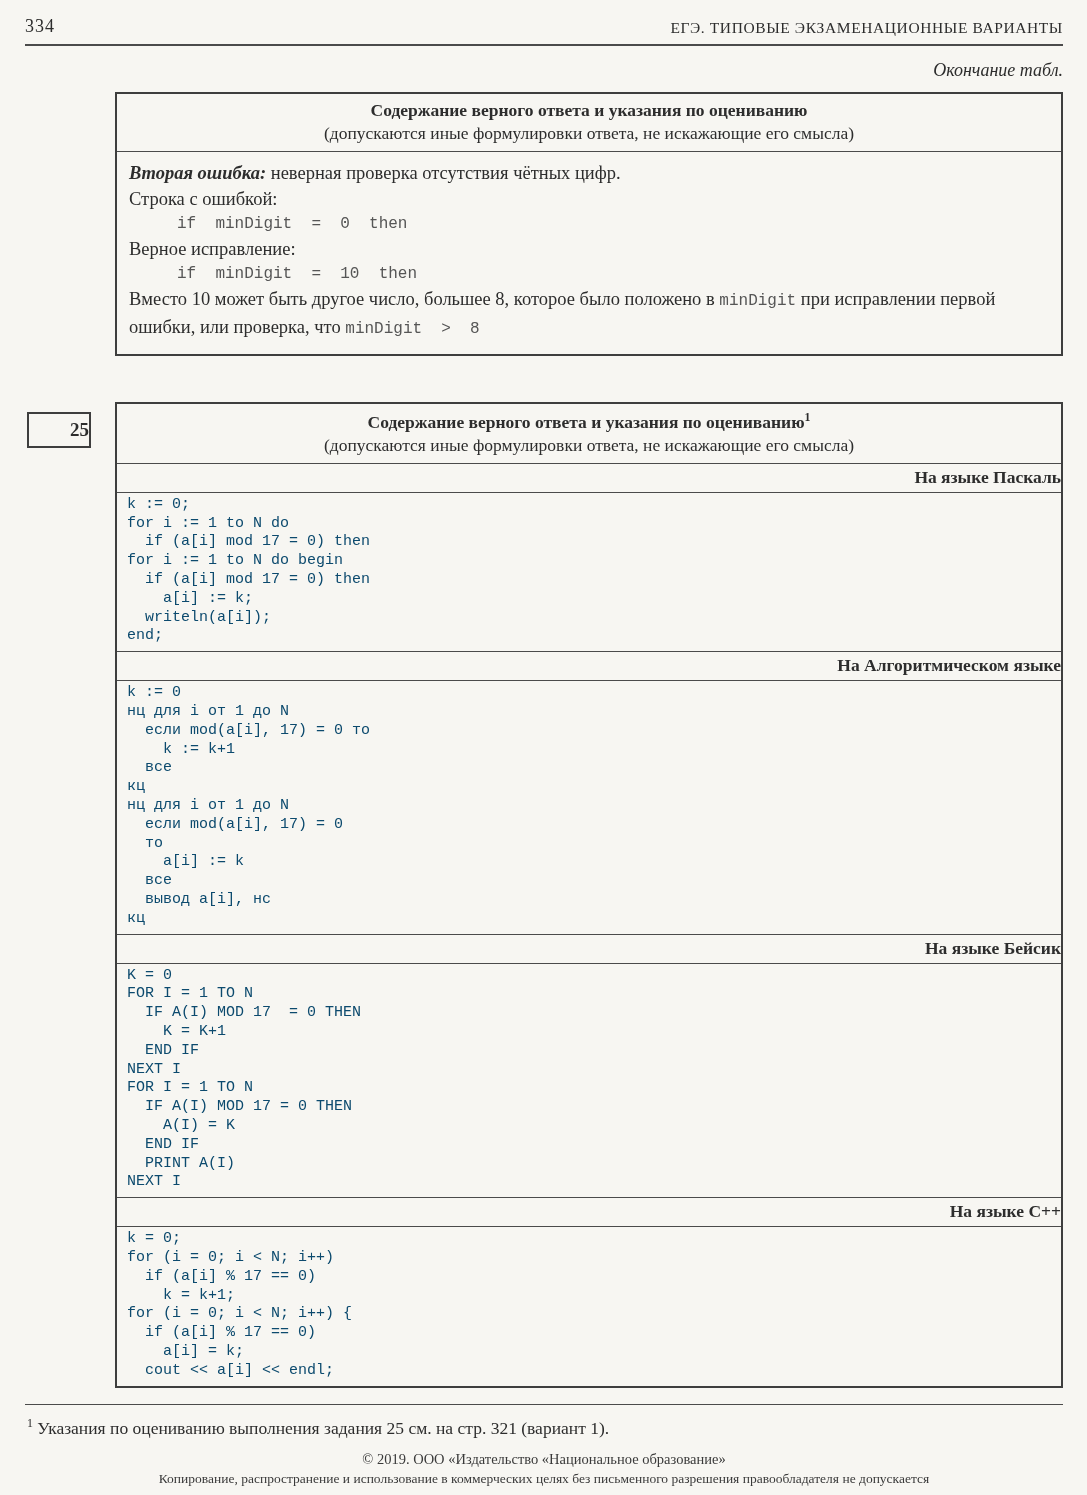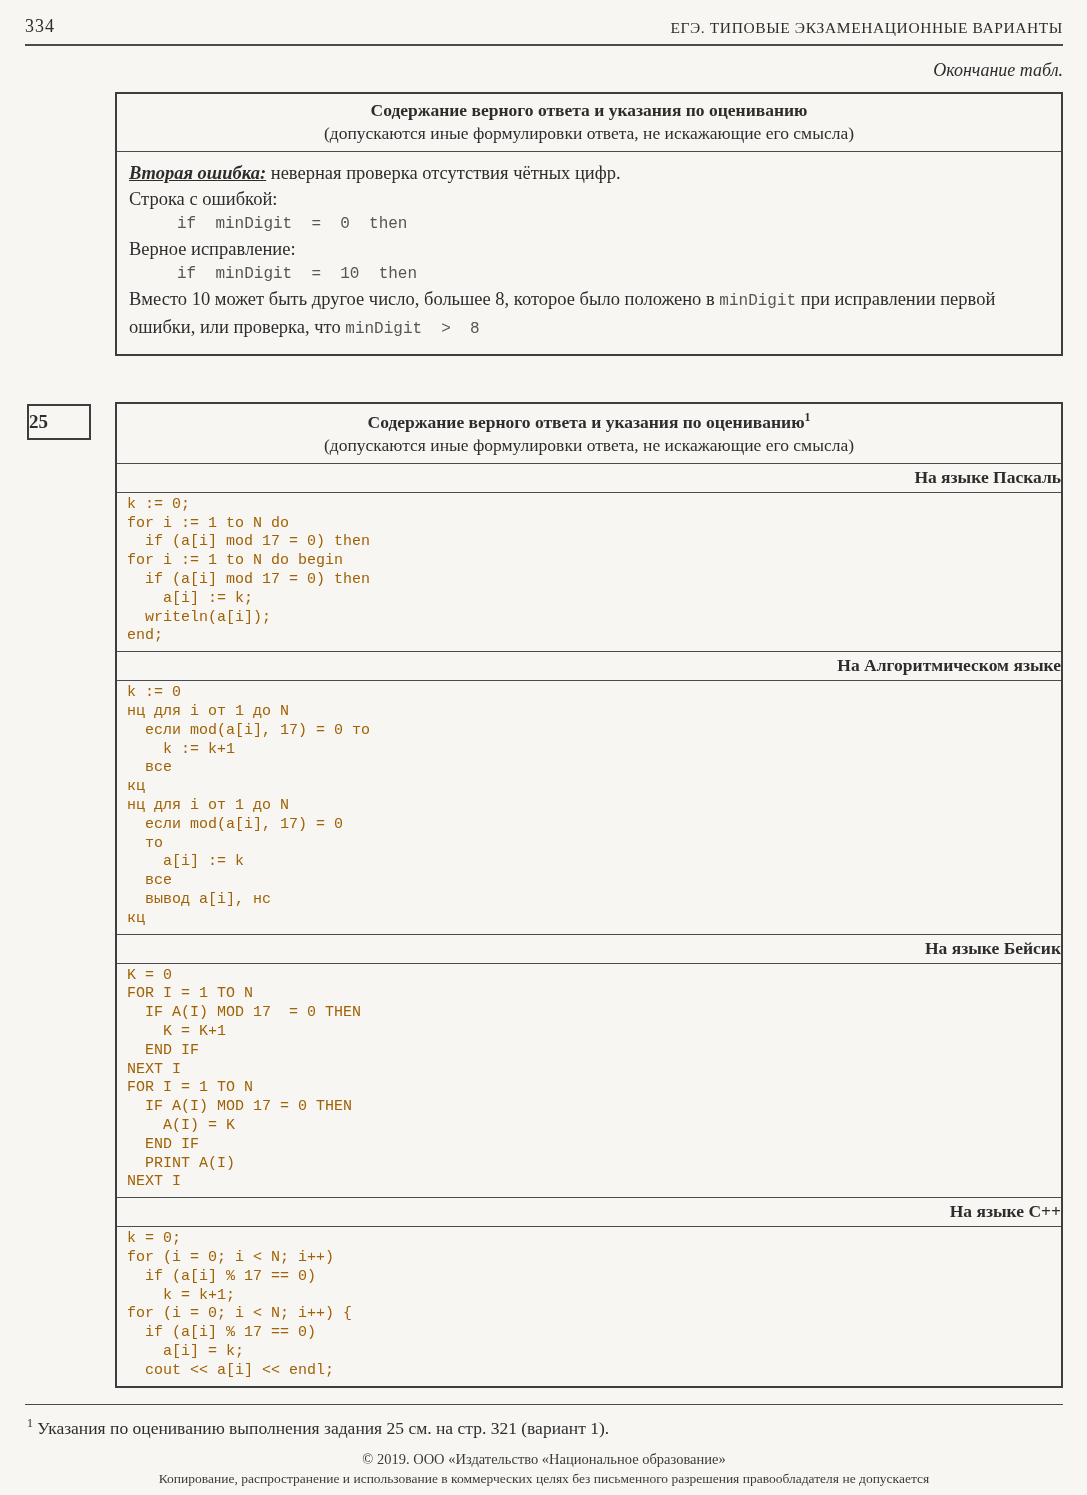--- a/index.html
+++ b/index.html
@@ -15,30 +15,30 @@
 
   .content { margin-left: 90px; }
 
   .tbl { border: 2px solid #3e3e3e; }
   .tbl-header { text-align: center; padding: 6px 10px 7px; }
   .tbl-header .h1 { font-weight: bold; font-size: 17.5px; }
   .tbl-header .h2 { font-size: 17.5px; margin-top: 2px; }
   .tbl-header.with-rule { border-bottom: 1.6px solid #4b4b4b; }
 
   .tbl-body { padding: 8px 12px 12px; font-size: 18.5px; line-height: 26px; }
-  .bi { font-weight: bold; font-style: italic; text-decoration: underline; }
+  .bi { font-weight: bold; font-style: italic; }
   .code-inline { font-family: "Liberation Mono", monospace; color: #565656; font-size: 16px; white-space: pre; }
   .code-line-solo { font-family: "Liberation Mono", monospace; color: #565656; white-space: pre; padding-left: 48px; font-size: 16px; line-height: 24px; }
 
   .answer-wrap { position: relative; margin-top: 46px; }
-  .task-num-box { position: absolute; left: -88px; top: 2px; width: 64px; height: 36px; border: 2px solid #3e3e3e; display: flex; align-items: center; justify-content: flex-start; font-weight: bold; font-size: 19px; background: #f7f6f2; }
+  .task-num-box { position: absolute; left: -88px; top: 10px; width: 64px; height: 36px; border: 2px solid #3e3e3e; display: flex; align-items: center; justify-content: flex-end; font-weight: bold; font-size: 19px; background: #f7f6f2; }
 
   .section-title { border-top: 1.6px solid #4b4b4b; border-bottom: 1.6px solid #4b4b4b; text-align: right; font-weight: bold; font-size: 17.5px; padding: 3px 0 4px; }
   .code-block { padding: 3px 10px 5px; }
-  .code-block .code-line { font-family: "Liberation Mono", monospace; font-size: 15px; line-height: 18.8px; color: #a16207; white-space: pre; }
+  .code-block .code-line { font-family: "Liberation Mono", monospace; font-size: 15px; line-height: 18.8px; color: #0c4a6e; white-space: pre; }
   .code-line .u { text-underline-offset: 2px; }
 
   sup { font-size: 68%; vertical-align: super; }
 
   .footnote { border-top: 1.5px solid #4b4b4b; margin-top: 16px; padding: 11px 0 0 2px; font-size: 17.5px; }
 
   .page-footer { text-align: center; margin-top: 13px; color: #3a3a3a; }
   .page-footer .f1 { font-size: 14.5px; }
   .page-footer .f2 { font-size: 13.5px; margin-top: 3px; }
 </style>

